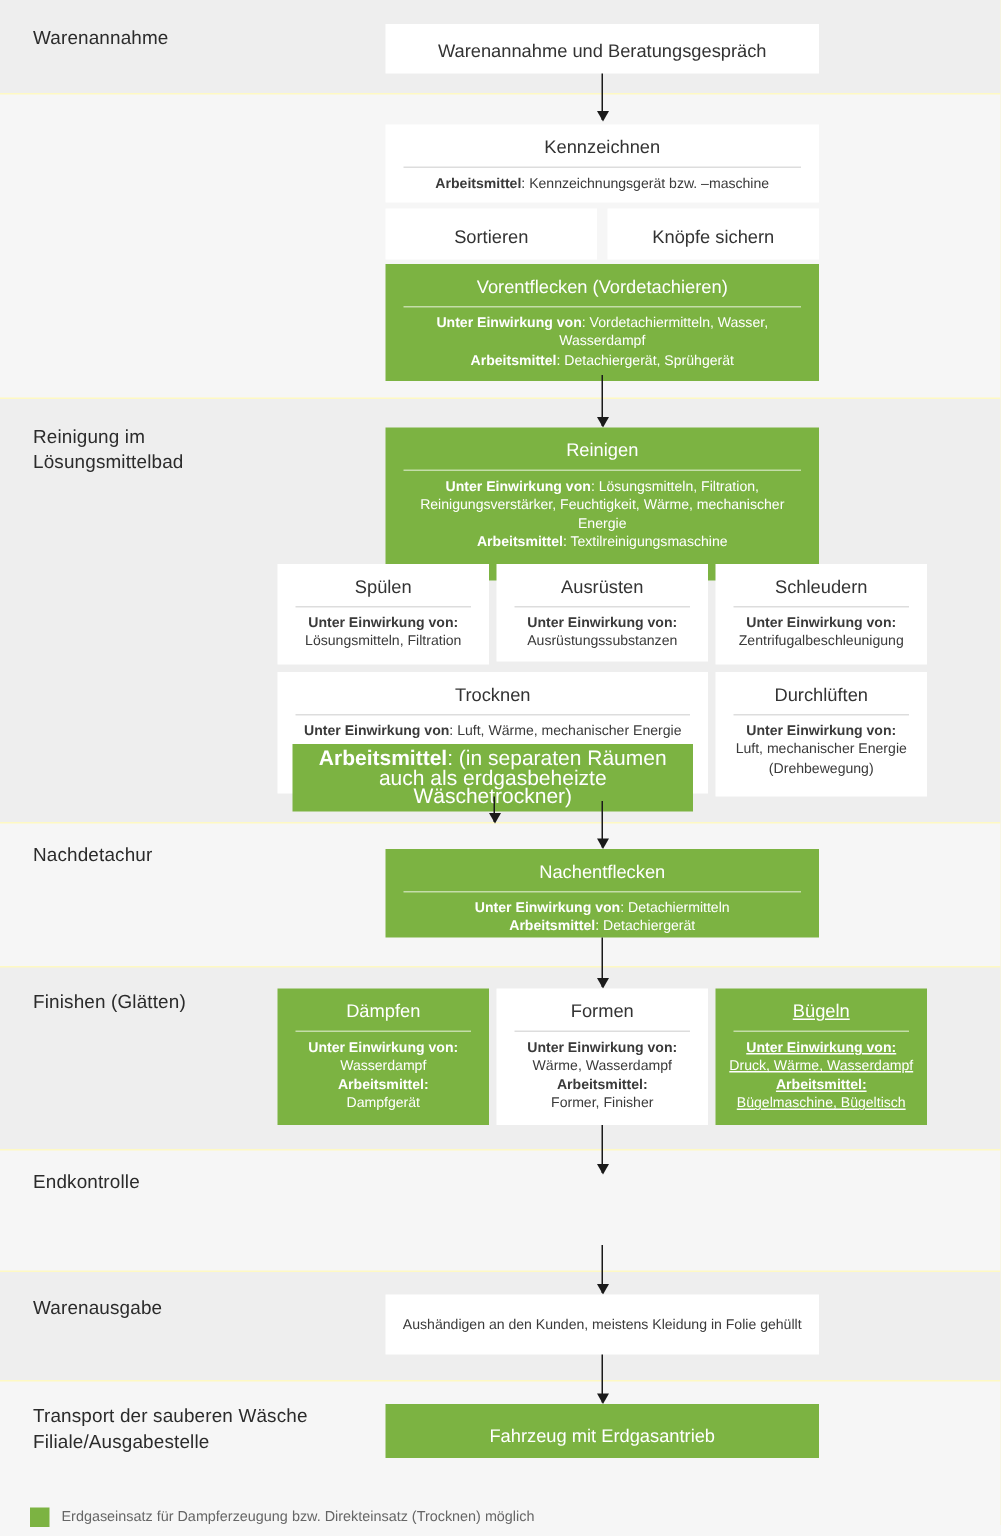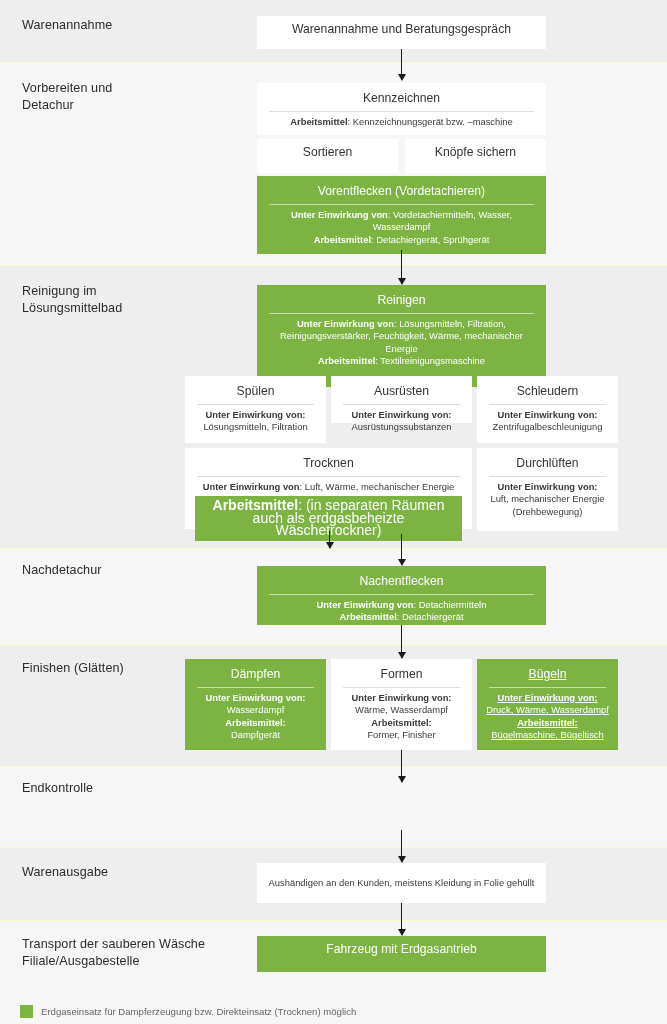--- a/index.html
+++ b/index.html
@@ -62,21 +62,21 @@
   .node.green .node-rule { background: rgba(255,255,255,0.55); }
   .node-body {
     font-size: 9.4px;
     line-height: 12.4px;
     color: #3a3a3a;
   }
   .node.green .node-body { color: #ffffff; }
   .node-body b { font-weight: bold; }
   .node.single {
     display: flex;
-    align-items: flex-start;
+    align-items: flex-end;
     justify-content: center;
   }
   .node.single .node-title { padding: 0; }
 
   
   .inner-green {
     background: #7cb342;
     color: #ffffff;
     font-size: 14px;
     line-height: 12.4px;
@@ -129,22 +129,20 @@
   <div class="band dark" style="top:0px;   height:62px;"></div>
   <div class="band light" style="top:63px;  height:202px;"></div>
   <div class="band dark" style="top:266px; height:282px;"></div>
   <div class="band light" style="top:549px; height:95px;"></div>
   <div class="band dark" style="top:645px; height:121px;"></div>
   <div class="band light" style="top:767px; height:80px;"></div>
   <div class="band dark" style="top:848px; height:72px;"></div>
   <div class="band light" style="top:921px; height:103px;"></div>
 
   <div class="band-label" style="top:17px;">Warenannahme</div>
-  <div class="band-label" style="top:80px;">Vorbereiten und
-Detachur</div>
   <div class="band-label" style="top:283px;">Reinigung im
 Lösungsmittelbad</div>
   <div class="band-label" style="top:562px;">Nachdetachur</div>
   <div class="band-label" style="top:660px;">Finishen (Glätten)</div>
   <div class="band-label" style="top:780px;">Endkontrolle</div>
   <div class="band-label" style="top:864px;">Warenausgabe</div>
   <div class="band-label" style="top:936px;">Transport der sauberen Wäsche
 Filiale/Ausgabestelle</div>
 
   <div class="node single" style="left:257px; top:16px; width:289px; height:33px;">
@@ -186,21 +184,21 @@
     </div>
   </div>
 
   <div class="node" style="left:185px; top:376px; width:141px; height:67px;">
     <div class="node-title">Spülen</div>
     <div class="node-rule"></div>
     <div class="node-body">
       <b>Unter Einwirkung von:</b><br><span>Lösungsmitteln, Filtration</span>
     </div>
   </div>
-  <div class="node" style="left:331px; top:376px; width:141px; height:47px;">
+  <div class="node" style="left:331px; top:376px; width:141px; height:65px;">
     <div class="node-title">Ausrüsten</div>
     <div class="node-rule"></div>
     <div class="node-body">
       <b>Unter Einwirkung von:</b><br><span>Ausrüstungssubstanzen</span>
     </div>
   </div>
   <div class="node" style="left:477px; top:376px; width:141px; height:67px;">
     <div class="node-title">Schleudern</div>
     <div class="node-rule"></div>
     <div class="node-body">

